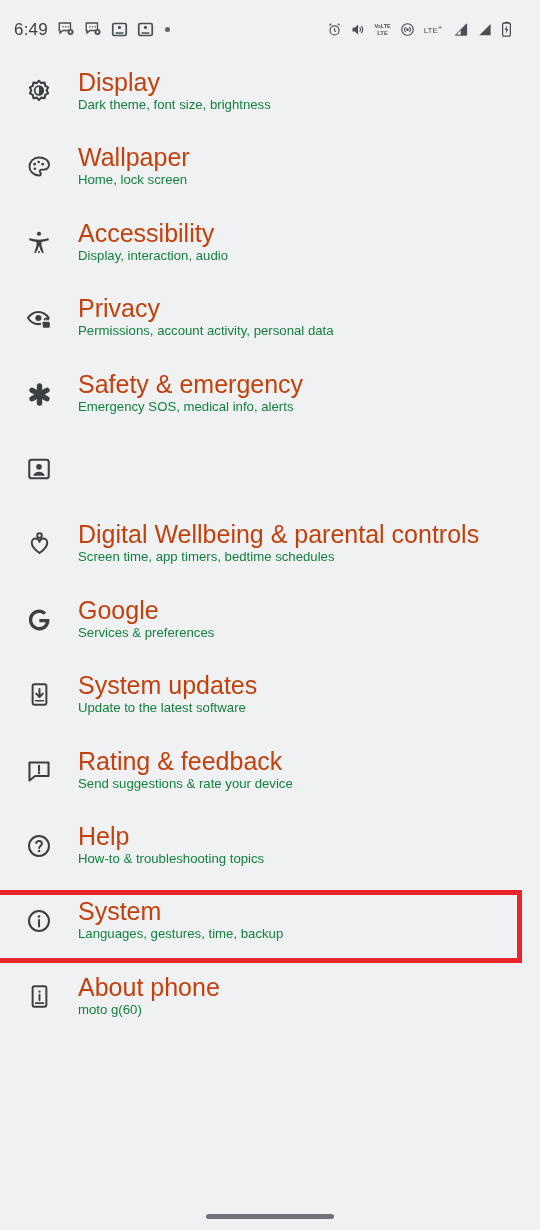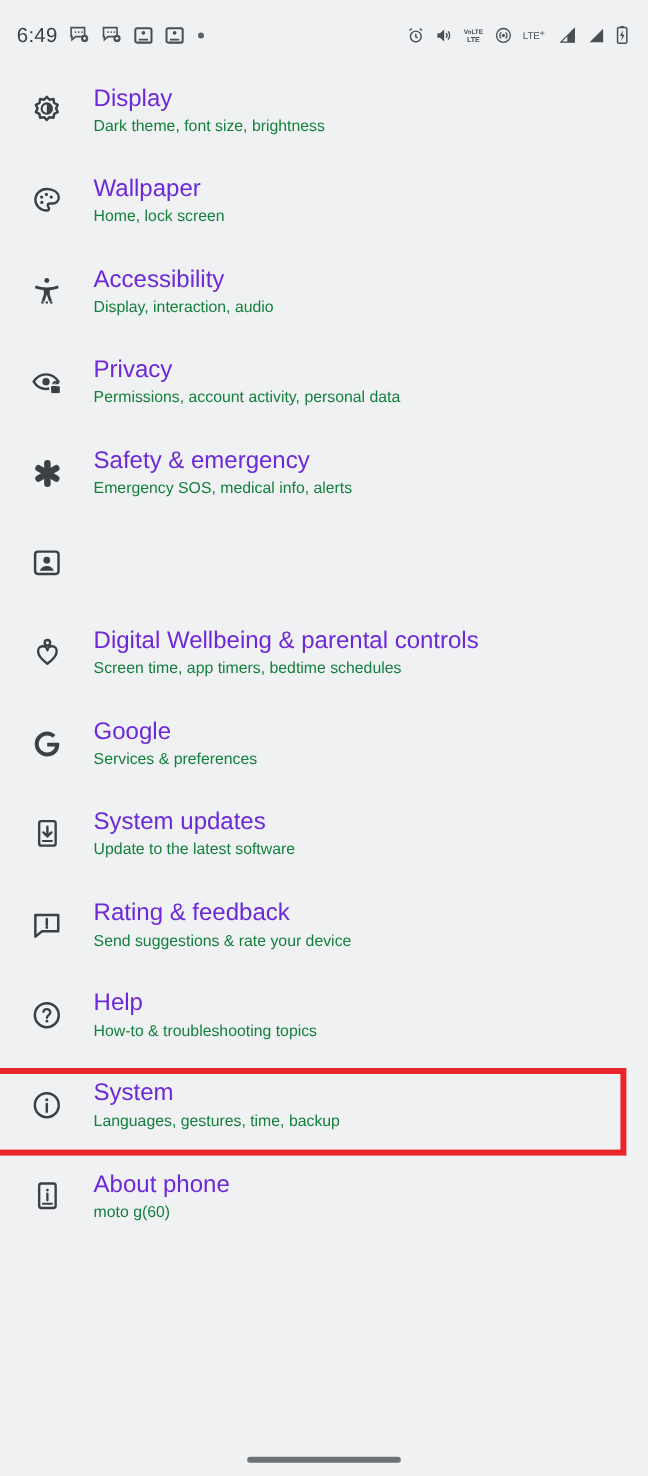--- a/index.html
+++ b/index.html
@@ -21,21 +21,21 @@
 
   
   .status-bar {
     position: absolute;
     top: 0; left: 0;
     width: 540px;
     height: 58px;
     display: flex;
     align-items: center;
     justify-content: space-between;
-    padding: 0 16px 0 14px;
+    padding: 0 28px 0 14px;
   }
   .status-left {
     display: flex;
     align-items: center;
     gap: 9px;
   }
   .status-clock {
     font-size: 17px;
     color: #3c4043;
     letter-spacing: 0.2px;
@@ -74,22 +74,22 @@
     display: flex;
     align-items: center;
     justify-content: center;
     color: #3c4043;
   }
   .row-text {
     margin-left: 20px;
     padding-top: 13px;
   }
   .row-title {
-    font-size: 20px;
-    color: #6d28d9;
+    font-size: 25px;
+    color: #c2410c;
     line-height: 23px;
     white-space: nowrap;
   }
   .row-sub {
     font-size: 13.2px;
     color: #15803d;
     line-height: 18px;
     margin-top: 2px;
     white-space: nowrap;
   }

